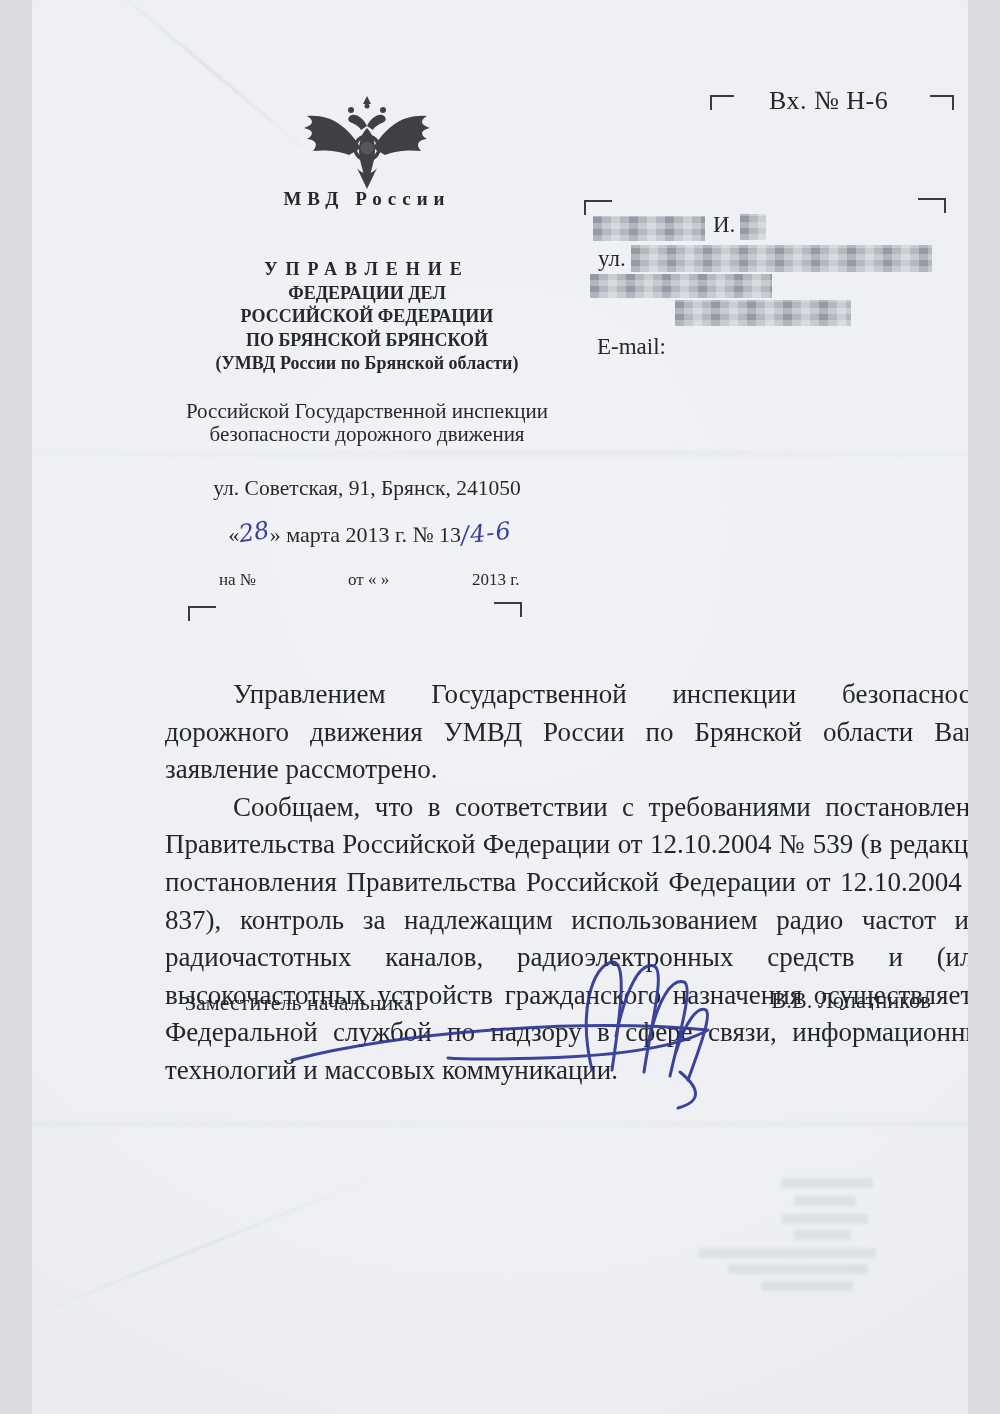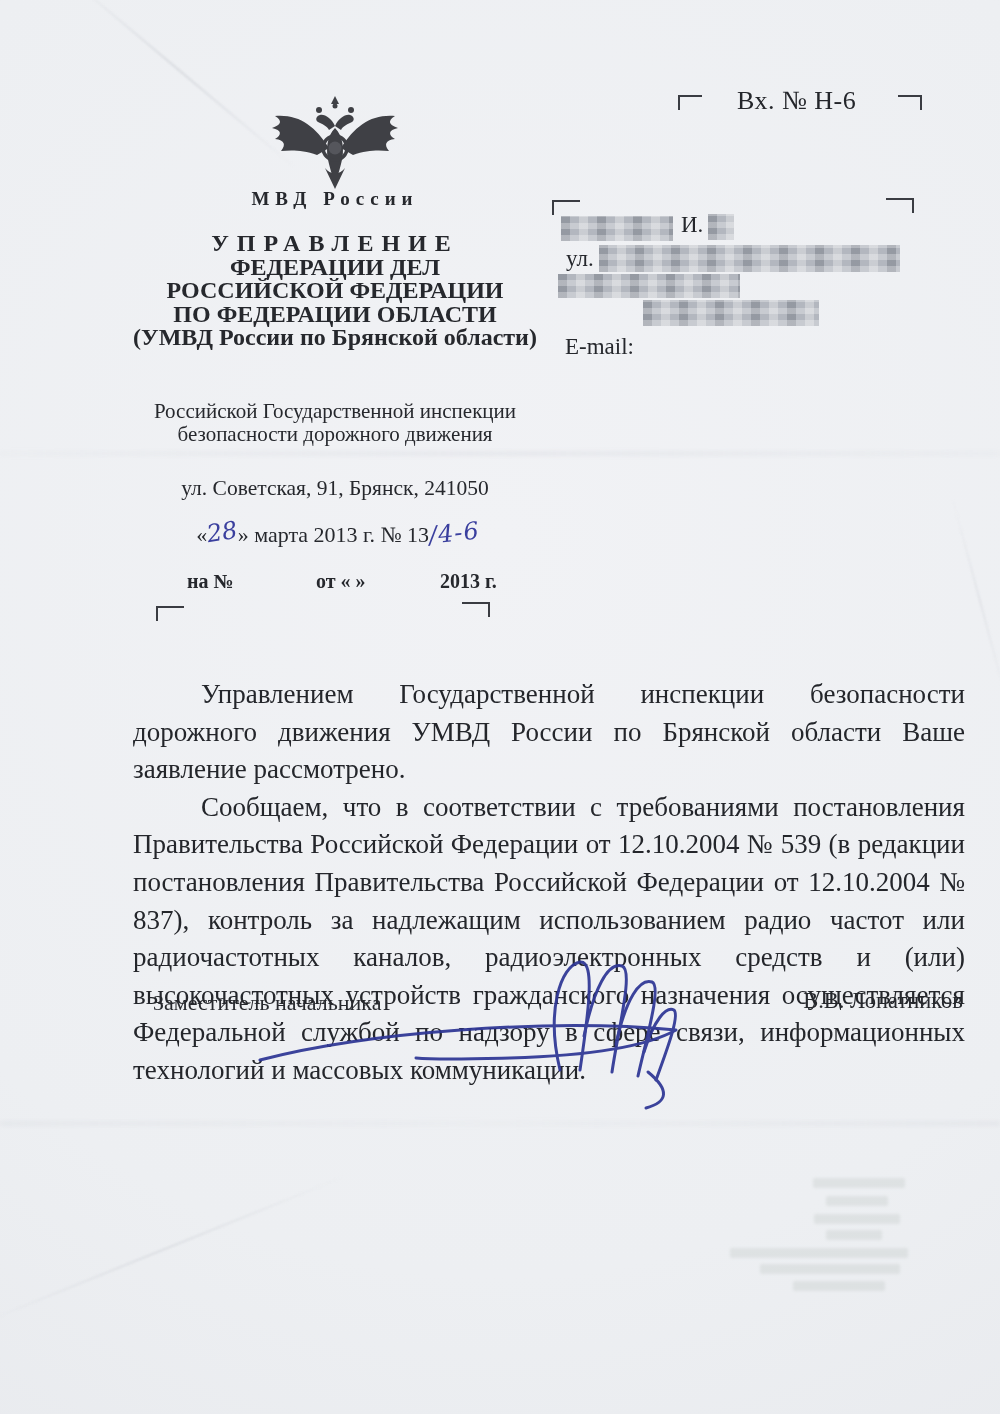--- a/index.html
+++ b/index.html
@@ -1,47 +1,48 @@
 <!DOCTYPE html>
 <html><head>
 <meta charset="utf-8">
 <style>
   html,body{margin:0;padding:0;background:#d9dbde;}
   .page{
     position:relative;
-    width:1000px;height:1414px;
+    width:904px;height:1414px;
     margin:0 auto;
     overflow:hidden;
     font-family:"Liberation Serif", serif;
     color:#26282d;
     background:
       radial-gradient(130% 95% at 50% 38%, #f1f2f5 0%, #edeff2 55%, #e5e7eb 100%);
+    padding-left: 32px;
   }
   .abs{position:absolute;}
   
   .bkt{position:absolute;width:26px;height:13px;border-top:2px solid #3a3c42;}
   .bkt.l{border-left:2px solid #3a3c42;}
   .bkt.r{border-right:2px solid #3a3c42;}
   
   .stamp-no{font-size:26px;letter-spacing:.5px;color:#24262b;}
   .org-short{width:200px;text-align:center;font-weight:bold;font-size:19px;letter-spacing:6px;}
-  .lh-block{width:410px;text-align:center;font-weight:bold;font-size:24px;line-height:23.5px;}
+  .lh-block{width:410px;text-align:center;font-weight:bold;font-size:18px;line-height:23.5px;margin-top:26px;}
   .lh-block .sp{letter-spacing:8px;}
   .division{width:410px;text-align:center;font-size:21px;line-height:23px;}
   .addr{width:410px;text-align:center;font-size:21.5px;}
   .dateline{width:440px;text-align:center;font-size:22px;}
   .hand{
     font-family:"DejaVu Serif", serif;
     font-style:italic;
     color:#3a3f9e;
     display:inline-block;
   }
   .hand.day{font-size:24px;transform:rotate(-9deg) translateY(-2px);}
   .hand.no{font-size:24px;transform:rotate(-6deg) translateY(-1px);letter-spacing:1px;}
-  .refline{font-size:20px;font-weight:bold;}
+  .refline{font-size:17px;}
   
   .rc-label{font-size:23px;color:#25272c;}
   .redact{
     position:absolute;
     background-color:#b3b7bf;
     background-image:
       repeating-linear-gradient(0deg, rgba(255,255,255,.28) 0 6px, rgba(0,0,0,0) 6px 12px),
       repeating-linear-gradient(90deg, rgba(86,92,102,.32) 0 9px, rgba(0,0,0,0) 9px 18px, rgba(255,255,255,.30) 18px 27px, rgba(0,0,0,0) 27px 36px);
     filter:blur(.4px);
   }
@@ -91,21 +92,21 @@
       <circle cx="70" cy="56" r="12" fill="none" stroke="#3f4045" stroke-width="3.5"></circle>
       <circle cx="70" cy="56" r="6.5" fill="#55565c"></circle>
     </svg>
   </div>
   <div class="abs org-short" style="left:235px;top:188px;">МВД России</div>
 
   <div class="abs lh-block" style="left:130px;top:232px;">
     <div class="sp">УПРАВЛЕНИЕ</div>
     <div>ФЕДЕРАЦИИ ДЕЛ</div>
     <div>РОССИЙСКОЙ ФЕДЕРАЦИИ</div>
-    <div>ПО ФЕДЕРАЦИИ ОБЛАСТИ</div>
+    <div>ПО БРЯНСКОЙ БРЯНСКОЙ</div>
     <div>(УМВД России по Брянской области)</div>
   </div>
 
   <div class="abs division" style="left:130px;top:400px;">
     <div>Российской Государственной инспекции</div>
     <div>безопасности дорожного движения</div>
   </div>
 
   <div class="abs addr" style="left:130px;top:476px;">ул. Советская, 91, Брянск, 241050</div>
 

